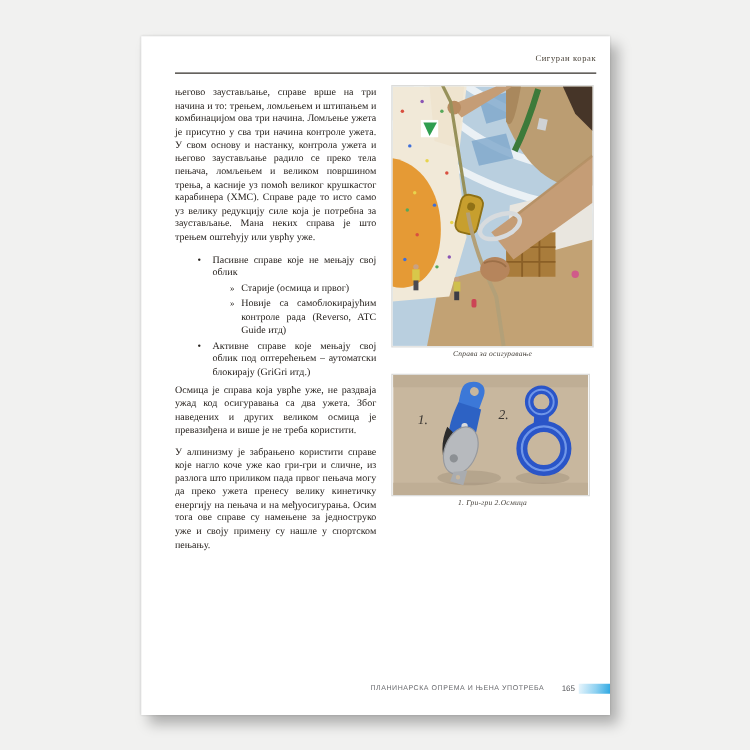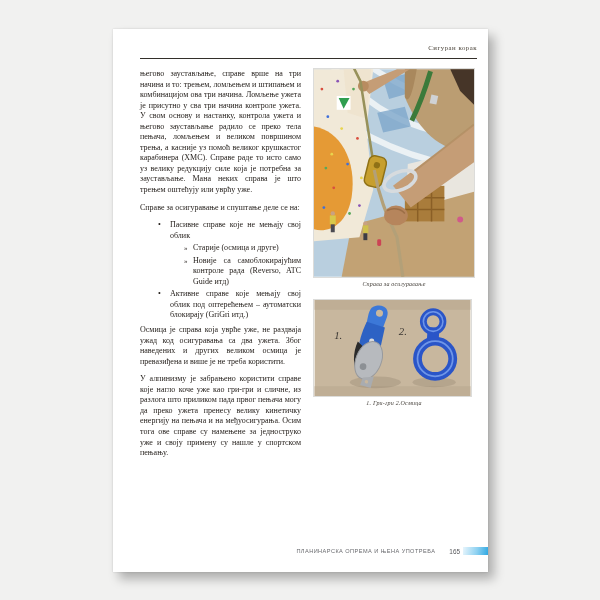--- a/index.html
+++ b/index.html
@@ -38,29 +38,28 @@
 <body>
 
 <div class="canvas">
   <div class="paper">
 
     <div class="running-header">Сигуран корак</div>
     <div class="header-rule"></div>
 
     <div class="text-col">
       <p>његово заустављање, справе врше на три начина и то: трењем, ломљењем и штипањем и комбинацијом ова три начина. Ломљење ужета је присутно у сва три начина контроле ужета. У свом основу и настанку, контрола ужета и његово заустављање радило се преко тела пењача, ломљењем и великом површином трења, а касније уз помоћ великог крушкастог карабинера (ХМС). Справе раде то исто само уз велику редукцију силе која је потребна за заустављање. Мана неких справа је што трењем оштећују или уврћу уже.</p>
-      <p>Справе за осигуравање и спуштање деле се на:</p>
       <ul class="list">
         <li class="li-l1">
           <span class="marker">•</span>
           <span>Пасивне справе које не мењају свој облик</span>
         </li>
         <li class="li-l2">
           <span class="marker">»</span>
-          <span>Старије (осмица и друге)</span>
+          <span>Старије (осмица и првог)</span>
         </li>
         <li class="li-l2">
           <span class="marker">»</span>
           <span>Новије са самоблокирајућим контроле рада (Reverso, ATC Guide итд)</span>
         </li>
         <li class="li-l1">
           <span class="marker">•</span>
           <span>Активне справе које мењају свој облик под оптерећењем – аутоматски блокирају (GriGri итд.)</span>
         </li>
       </ul>

